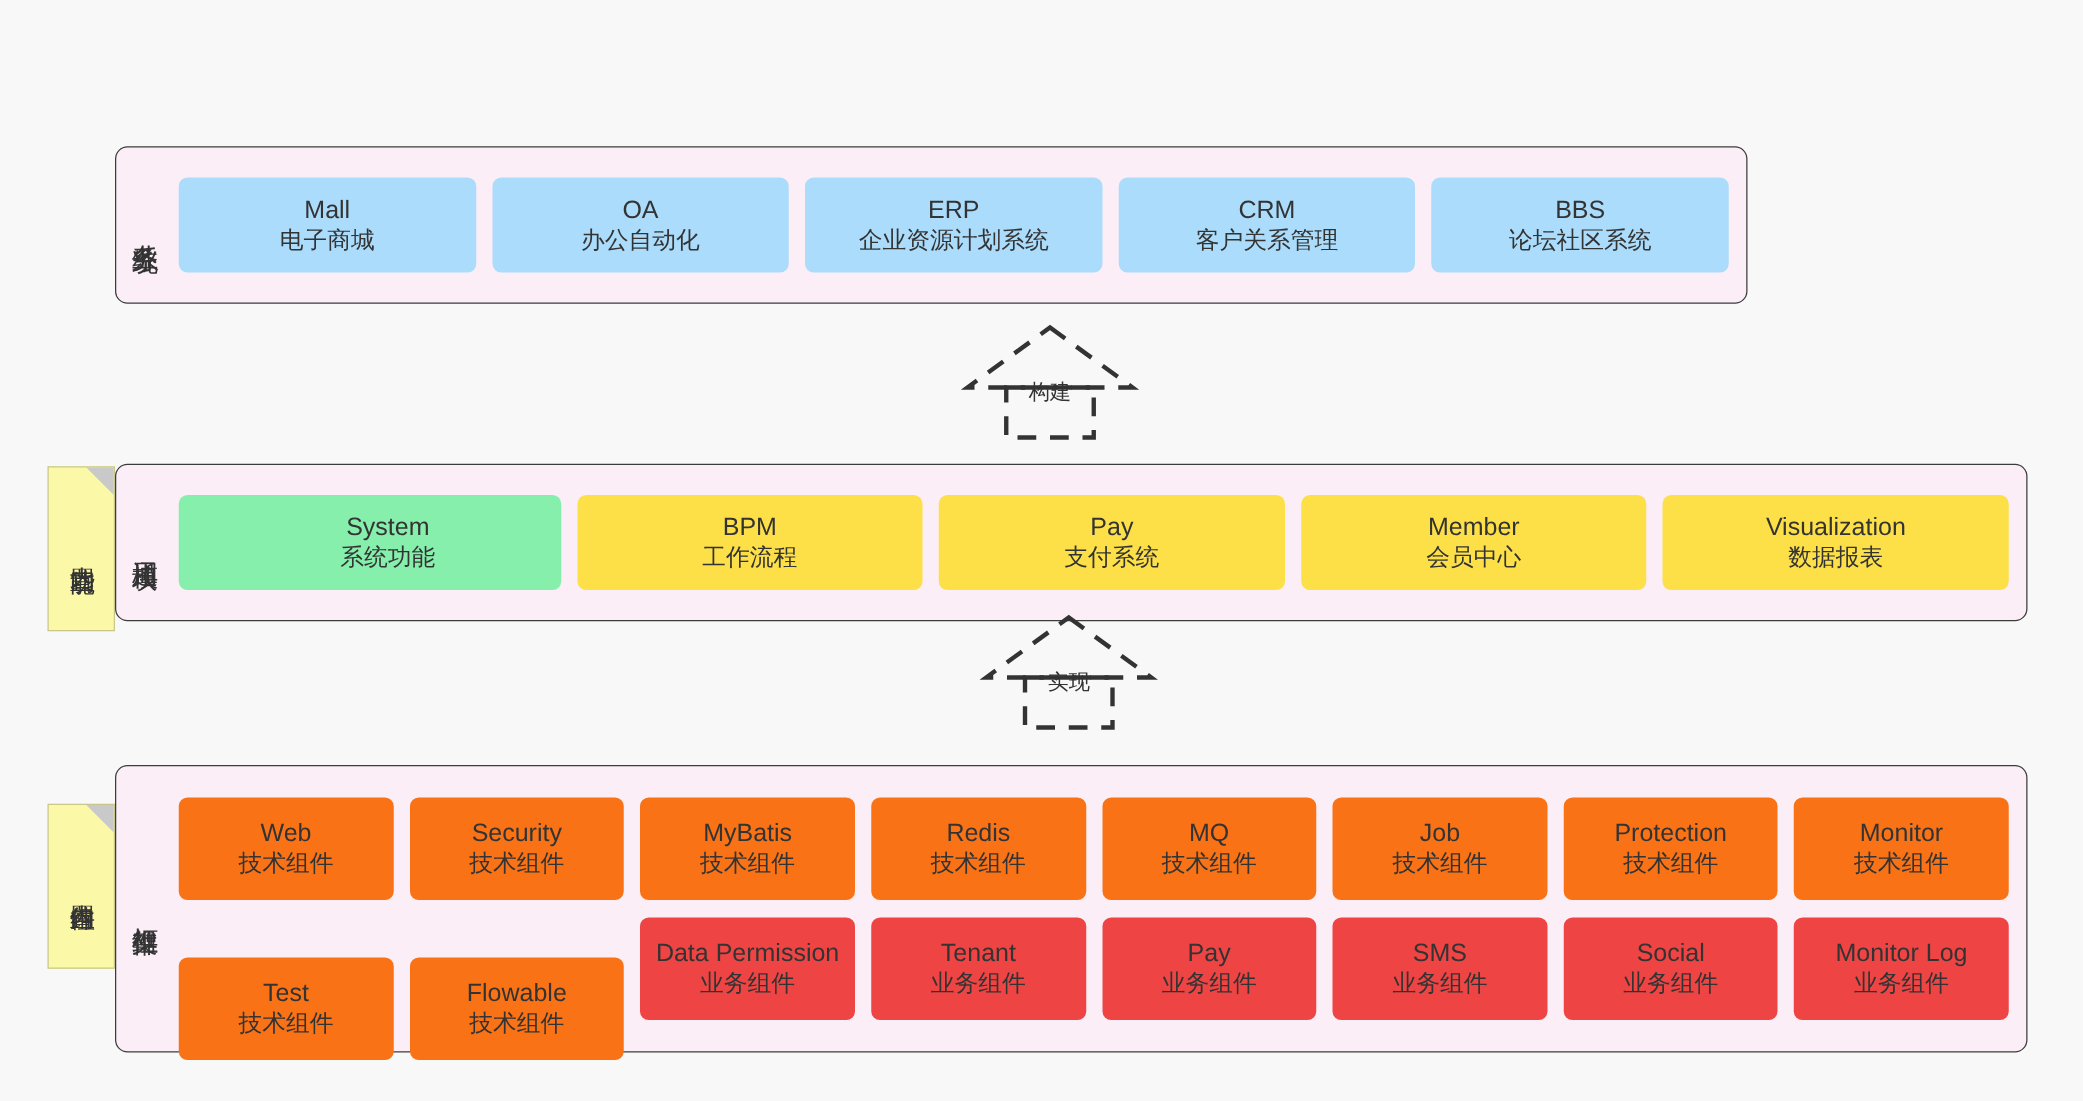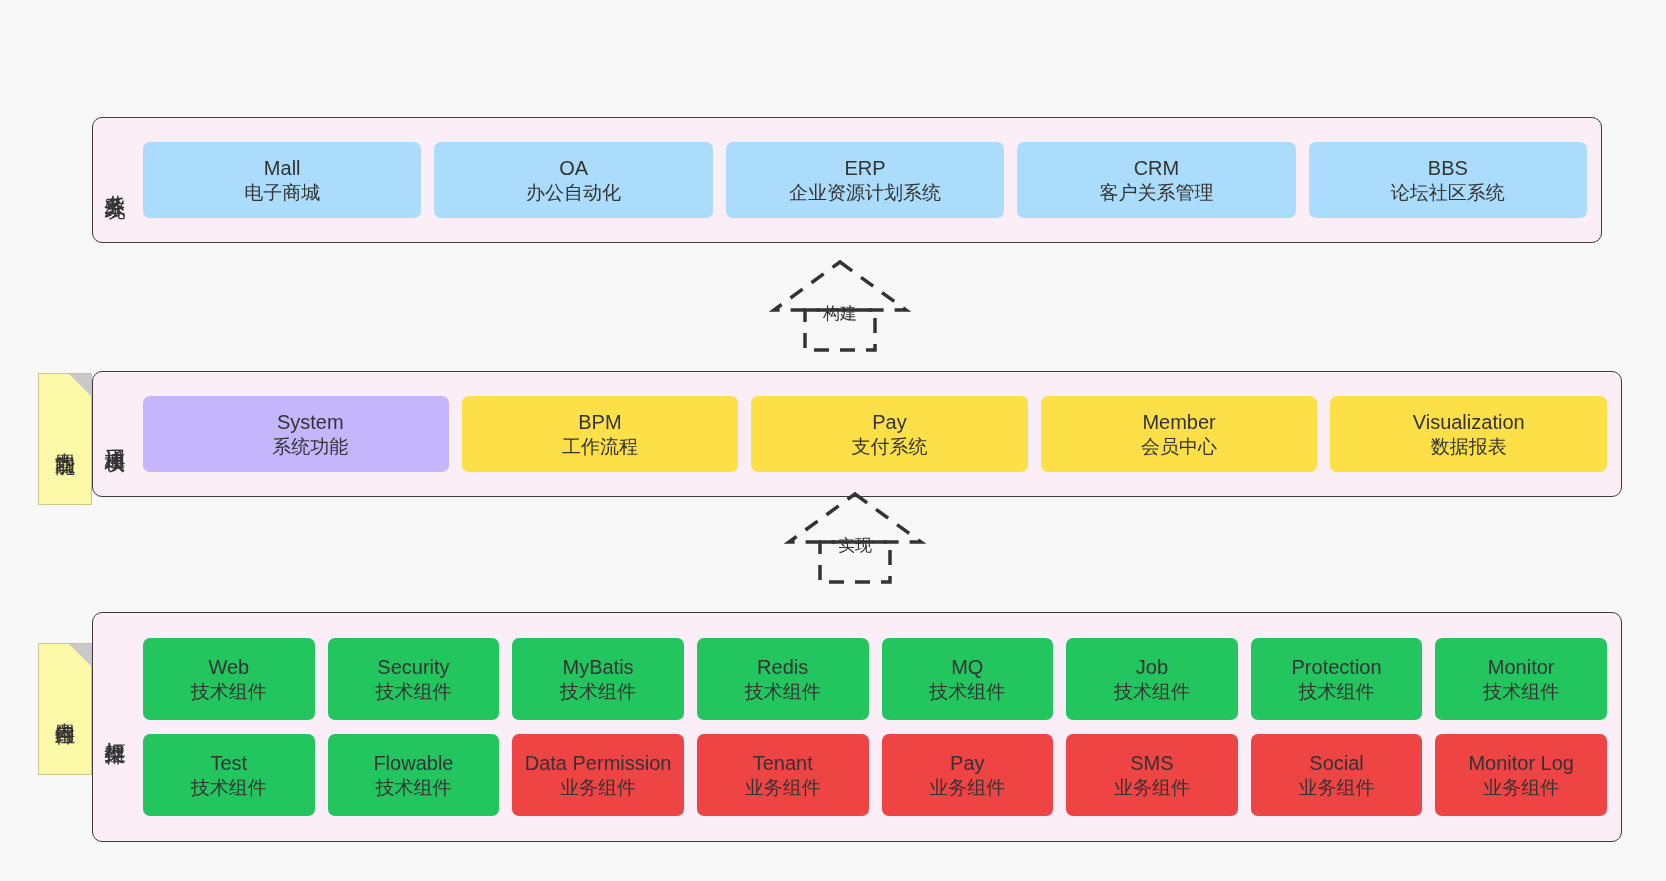--- a/index.html
+++ b/index.html
@@ -68,27 +68,27 @@
     text-align: center;
     color: #333333;
     line-height: 1.22;
     padding: 4px 6px;
   }
   .cell .en { font-size: 20px; }
   .cell .cn { font-size: 19px; }
 
   
   .c-blue      { background: #abdcfb; }
-  .c-red       { background: #c4b5fd; padding-left: 35px; }
+  .c-red       { background: #86efac; padding-left: 35px; }
   .c-pink      { background: #fde047; }
-  .c-green     { background: #22c55e; }
+  .c-green     { background: #f97316; margin-top: 32px; }
   .c-lgreen    { background: #ef4444; }
 
   
-  #layer-business { left: 92px;  top: 117px; width: 1510px; height: 126px; }
+  #layer-business { left: 92px;  top: 117px; width: 1306px; height: 126px; }
   #layer-common   { left: 92px;  top: 371px; width: 1530px; height: 126px; }
   #layer-frame    { left: 92px;  top: 612px; width: 1530px; height: 230px; }
 
   #layer-business .cell,
   #layer-common   .cell { height: 76px; }
   #layer-frame    .cell { height: 82px; }
 
   
   .note {
     position: absolute;

